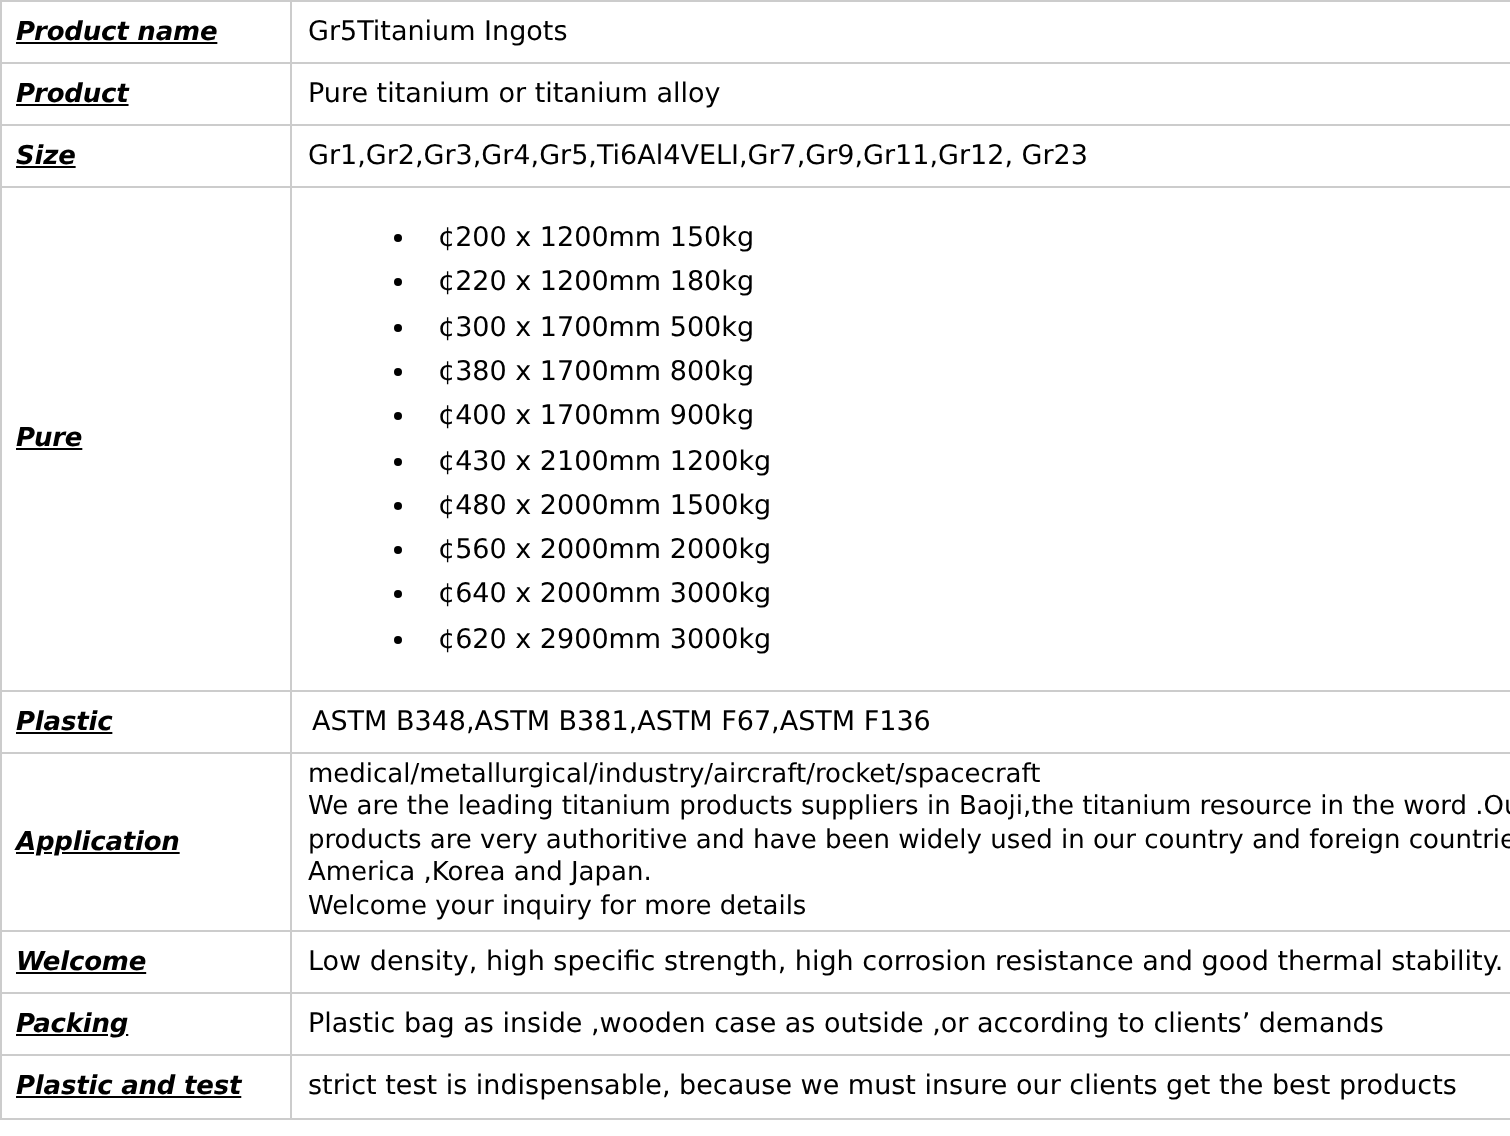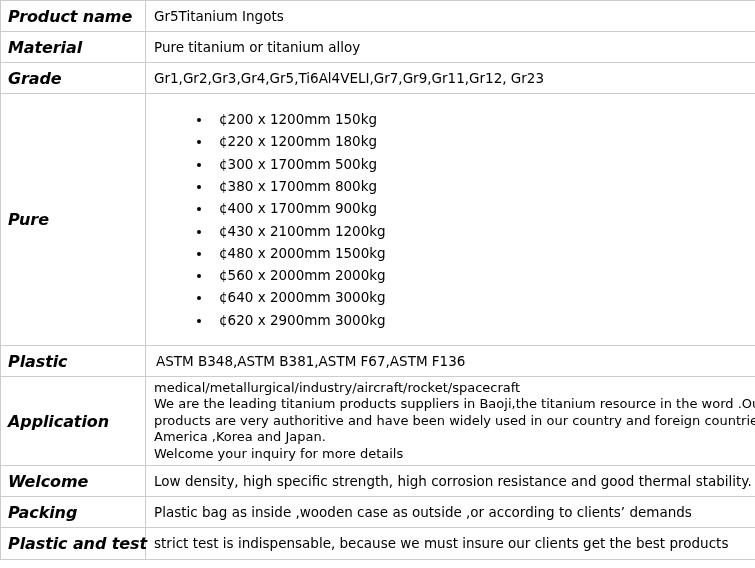--- a/index.html
+++ b/index.html
@@ -35,24 +35,25 @@
   }
 
   
   td.label-cell {
     width: 137px;
     border-left: 1px solid #cccccc;
     border-right: 1px solid #cccccc;
     padding: 0 0 0 7px;
     font-weight: bold;
     font-style: italic;
-    font-size: 16px;
+    font-size: 13px;
     line-height: 15px;
     letter-spacing: -0.1px;
     white-space: nowrap;
+    text-decoration: underline;
   }
 
   
   td.value-cell {
     width: 618px;
     border-right: none;
     padding: 0 6px 0 8px;
     font-size: 13.5px;
     line-height: 17px;
   }
@@ -98,26 +99,26 @@
 
 <table class="spec-table">
   <tbody>
 
     <tr class="r-single">
       <td class="label-cell">Product name</td>
       <td class="value-cell">Gr5Titanium Ingots</td>
     </tr>
 
     <tr class="r-single">
-      <td class="label-cell">Material</td>
+      <td class="label-cell">Product</td>
       <td class="value-cell">Pure titanium or titanium alloy</td>
     </tr>
 
     <tr class="r-single">
-      <td class="label-cell">Grade</td>
+      <td class="label-cell">Size</td>
       <td class="value-cell">Gr1,Gr2,Gr3,Gr4,Gr5,Ti6Al4VELI,Gr7,Gr9,Gr11,Gr12, Gr23</td>
     </tr>
 
     <tr class="r-size">
       <td class="label-cell">Pure</td>
       <td class="value-cell">
         <ul class="size-list">
             <li>¢200 x 1200mm 150kg</li>
             <li>¢220 x 1200mm 180kg</li>
             <li>¢300 x 1700mm 500kg</li>

